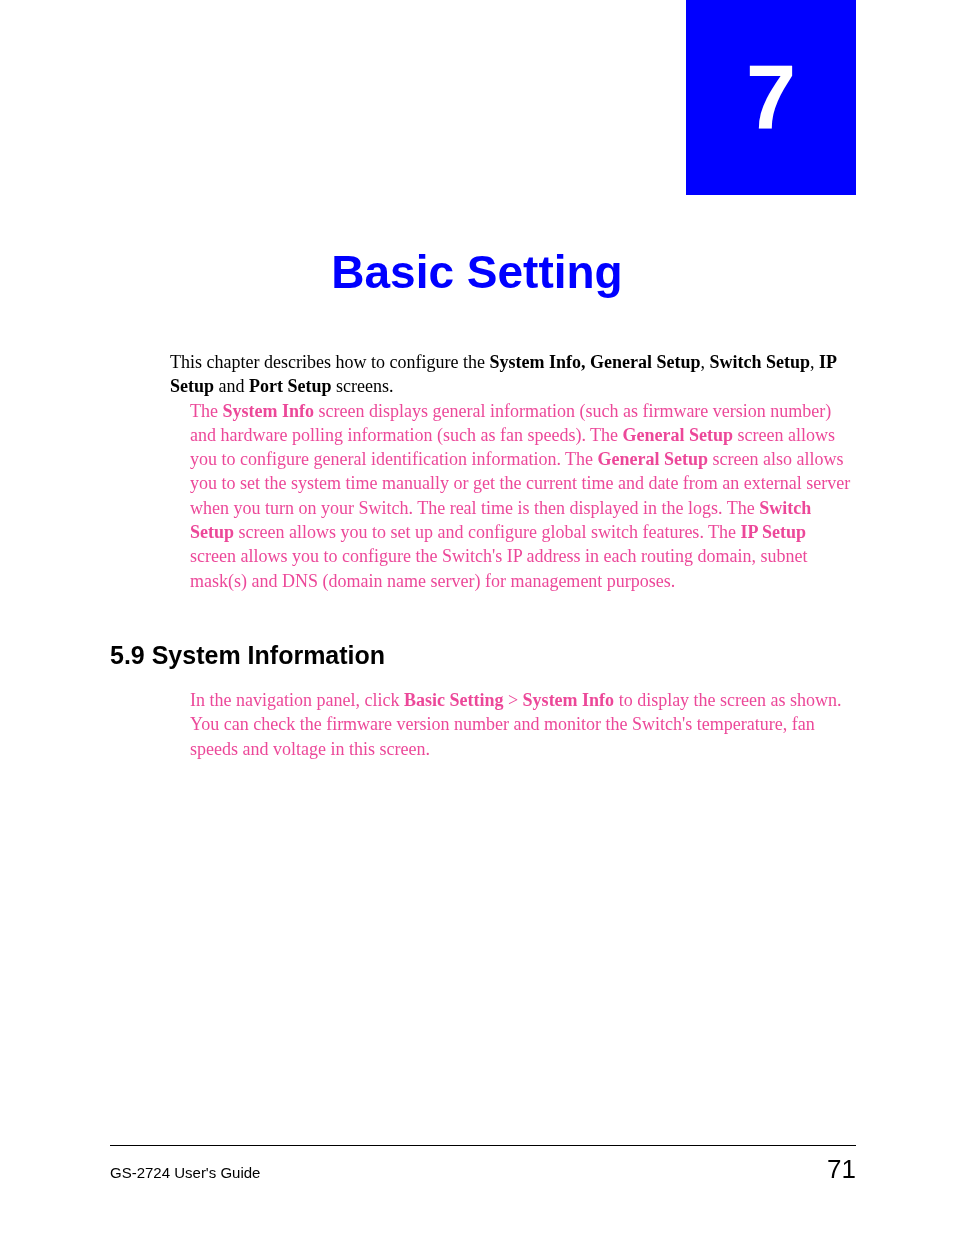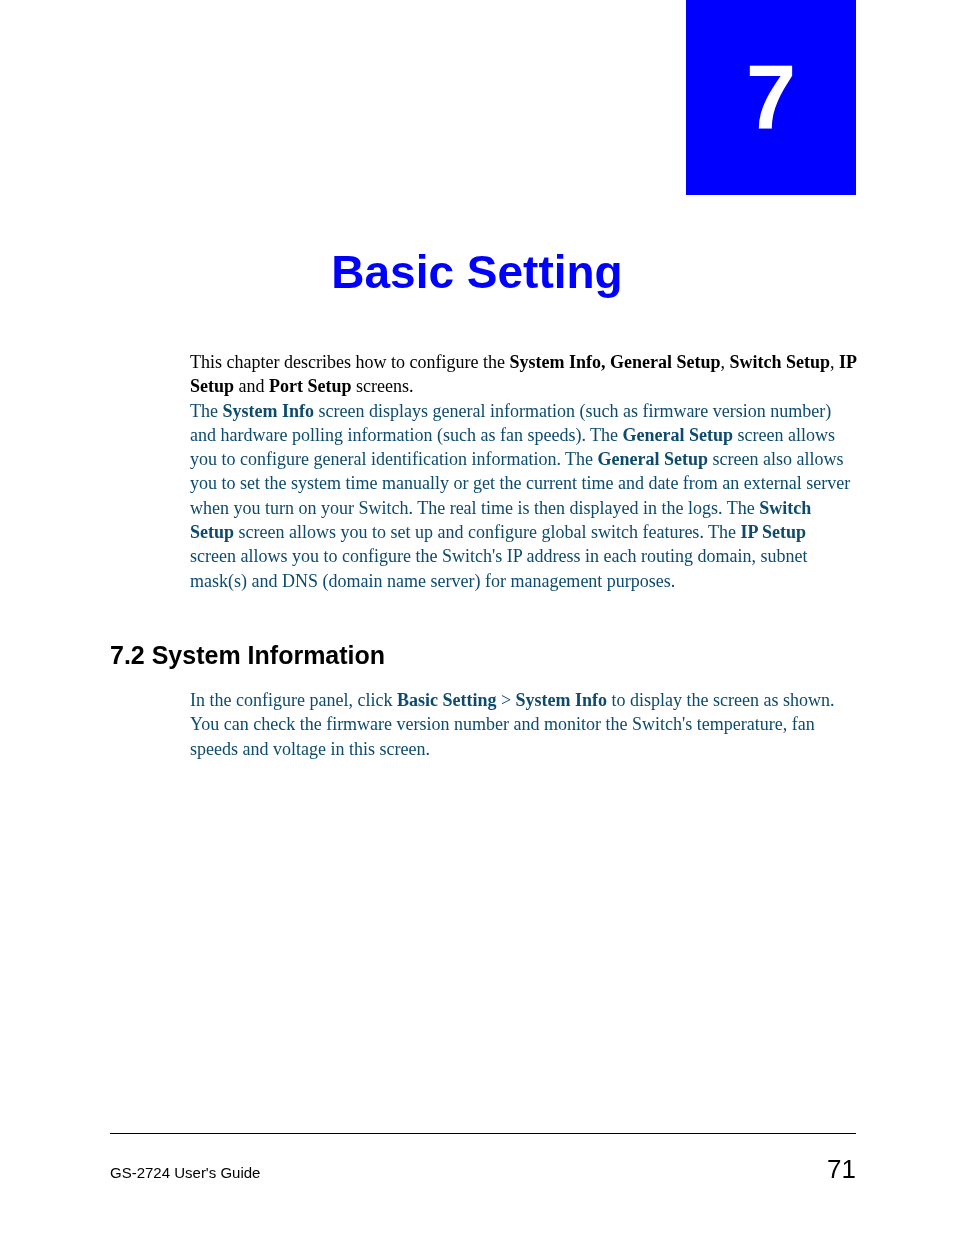--- a/index.html
+++ b/index.html
@@ -42,49 +42,49 @@
       font-size: 46px;
       font-weight: bold;
     }
     .content {
       position: absolute;
       top: 350px;
       left: 110px;
       right: 98px;
     }
     .intro-para {
-      margin-left: 80px;
+      margin-left: 60px;
       font-size: 18px;
       line-height: 1.35;
       color: #000;
     }
     .section-heading {
       font-family: Arial, Helvetica, sans-serif;
       font-size: 25px;
       font-weight: bold;
       color: #000;
       margin-top: 48px;
       margin-bottom: 18px;
     }
     .body-para {
       margin-left: 80px;
       font-size: 18px;
       line-height: 1.35;
-      color: #0c4a6e;
+      color: #ec4899;
     }
     .bold {
       font-weight: bold;
     }
     .footer {
       position: absolute;
       bottom: 50px;
       left: 110px;
       right: 98px;
       border-top: 1.5px solid #000;
-      padding-top: 20px;
+      padding-top: 8px;
       display: flex;
       justify-content: space-between;
       align-items: baseline;
     }
     .footer-left {
       font-family: Arial, Helvetica, sans-serif;
       font-size: 15px;
       color: #000;
     }
     .footer-right {
@@ -107,24 +107,24 @@
 
   <p class="intro-para">
     <span>This chapter describes how to configure the </span><span class="bold">System Info, General Setup</span><span>, </span><span class="bold">Switch Setup</span><span>, </span><span class="bold">IP Setup</span><span> and </span><span class="bold">Port Setup</span><span> screens.</span>
   </p>
 
 
   <p class="body-para">
     <span>The </span><span class="bold">System Info</span><span> screen displays general information (such as firmware version number) and hardware polling information (such as fan speeds). The </span><span class="bold">General Setup</span><span> screen allows you to configure general identification information. The </span><span class="bold">General Setup</span><span> screen also allows you to set the system time manually or get the current time and date from an external server when you turn on your Switch. The real time is then displayed in the logs. The </span><span class="bold">Switch Setup</span><span> screen allows you to set up and configure global switch features. The </span><span class="bold">IP Setup</span><span> screen allows you to configure the Switch's IP address in each routing domain, subnet mask(s) and DNS (domain name server) for management purposes.</span>
   </p>
 
-  <h2 class="section-heading">7.2  System Information</h2>
+  <h2 class="section-heading">5.9  System Information</h2>
 
   <p class="body-para">
-    <span>In the configure panel, click </span><span class="bold">Basic Setting</span><span> &gt; </span><span class="bold">System Info</span><span> to display the screen as shown. You can check the firmware version number and monitor the Switch's temperature, fan speeds and voltage in this screen.</span>
+    <span>In the navigation panel, click </span><span class="bold">Basic Setting</span><span> &gt; </span><span class="bold">System Info</span><span> to display the screen as shown. You can check the firmware version number and monitor the Switch's temperature, fan speeds and voltage in this screen.</span>
   </p>
 
 </div>
 
 <div class="footer">
   <span class="footer-left">GS-2724 User's Guide</span>
   <span class="footer-right">71</span>
 </div>
 
 </body></html>

